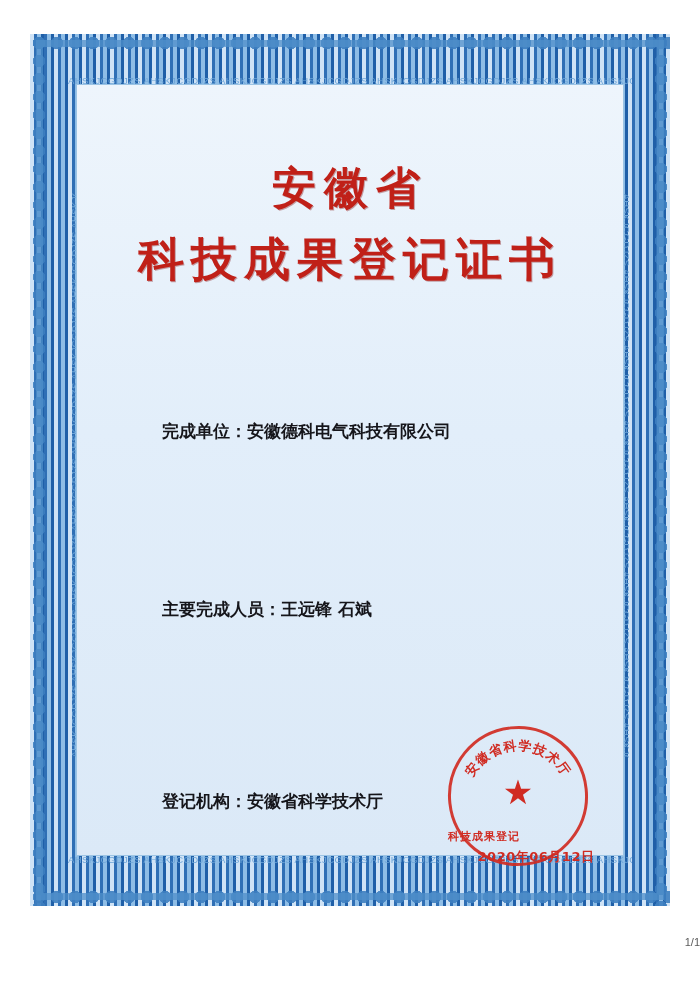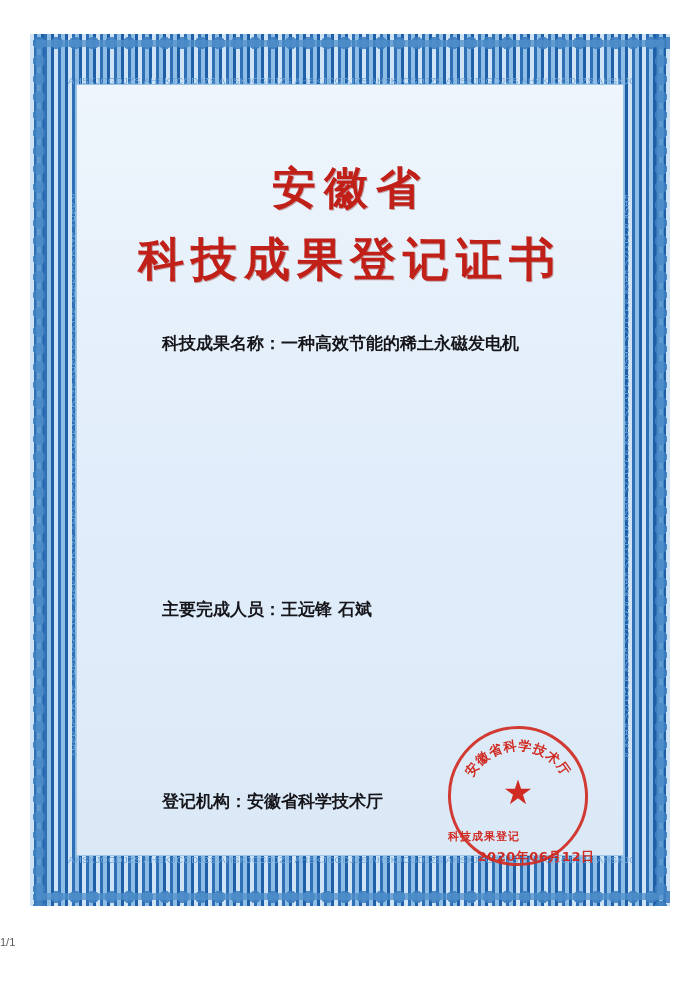--- a/index.html
+++ b/index.html
@@ -210,21 +210,21 @@
     font-weight: bold;
     letter-spacing: .5px;
     margin-left: 18px;
   }
 
   
   .page-footer {
     position: absolute;
     left: 0; right: 0;
     top: 936px;
-    text-align: left;
+    text-align: right;
     font-size: 11px;
     color: #5a5a5a;
     font-family: "Liberation Sans", sans-serif;
   }
 </style>
 </head>
 <body>
 
 <div class="certificate">
 
@@ -238,24 +238,24 @@
   <div class="microtext mt-top">AHSKJCGDJZS AHSKJCGDJZS AHSKJCGDJZS AHSKJCGDJZS AHSKJCGDJZS AHSKJCGDJZS AHSKJCGDJZS AHSKJCGDJZS</div>
   <div class="microtext mt-bot">AHSKJCGDJZS AHSKJCGDJZS AHSKJCGDJZS AHSKJCGDJZS AHSKJCGDJZS AHSKJCGDJZS AHSKJCGDJZS AHSKJCGDJZS</div>
   <div class="microtext mt-left">AHSKJCGDJZS AHSKJCGDJZS AHSKJCGDJZS AHSKJCGDJZS AHSKJCGDJZS AHSKJCGDJZS AHSKJCGDJZS AHSKJCGDJZS</div>
   <div class="microtext mt-right">AHSKJCGDJZS AHSKJCGDJZS AHSKJCGDJZS AHSKJCGDJZS AHSKJCGDJZS AHSKJCGDJZS AHSKJCGDJZS AHSKJCGDJZS</div>
 
   <div class="content-panel"></div>
 
   <div class="title-main">安徽省</div>
   <div class="title-sub">科技成果登记证书</div>
 
-  <div class="field f-achievement">
-    <span class="label">科技成果名称：</span><span class="value">一种高效节能的稀土永磁发电机</span>
-  </div>
-
+
+  <div class="field f-unit">
+    <span class="label">完成单位：</span><span class="value">安徽德科电气科技有限公司</span>
+  </div>
 
   <div class="field f-people">
     <span class="label">主要完成人员：</span><span class="value">王远锋 石斌</span>
   </div>
 
 
   <div class="field f-org">
     <span class="label">登记机构：</span><span class="value">安徽省科学技术厅</span>
   </div>
 

